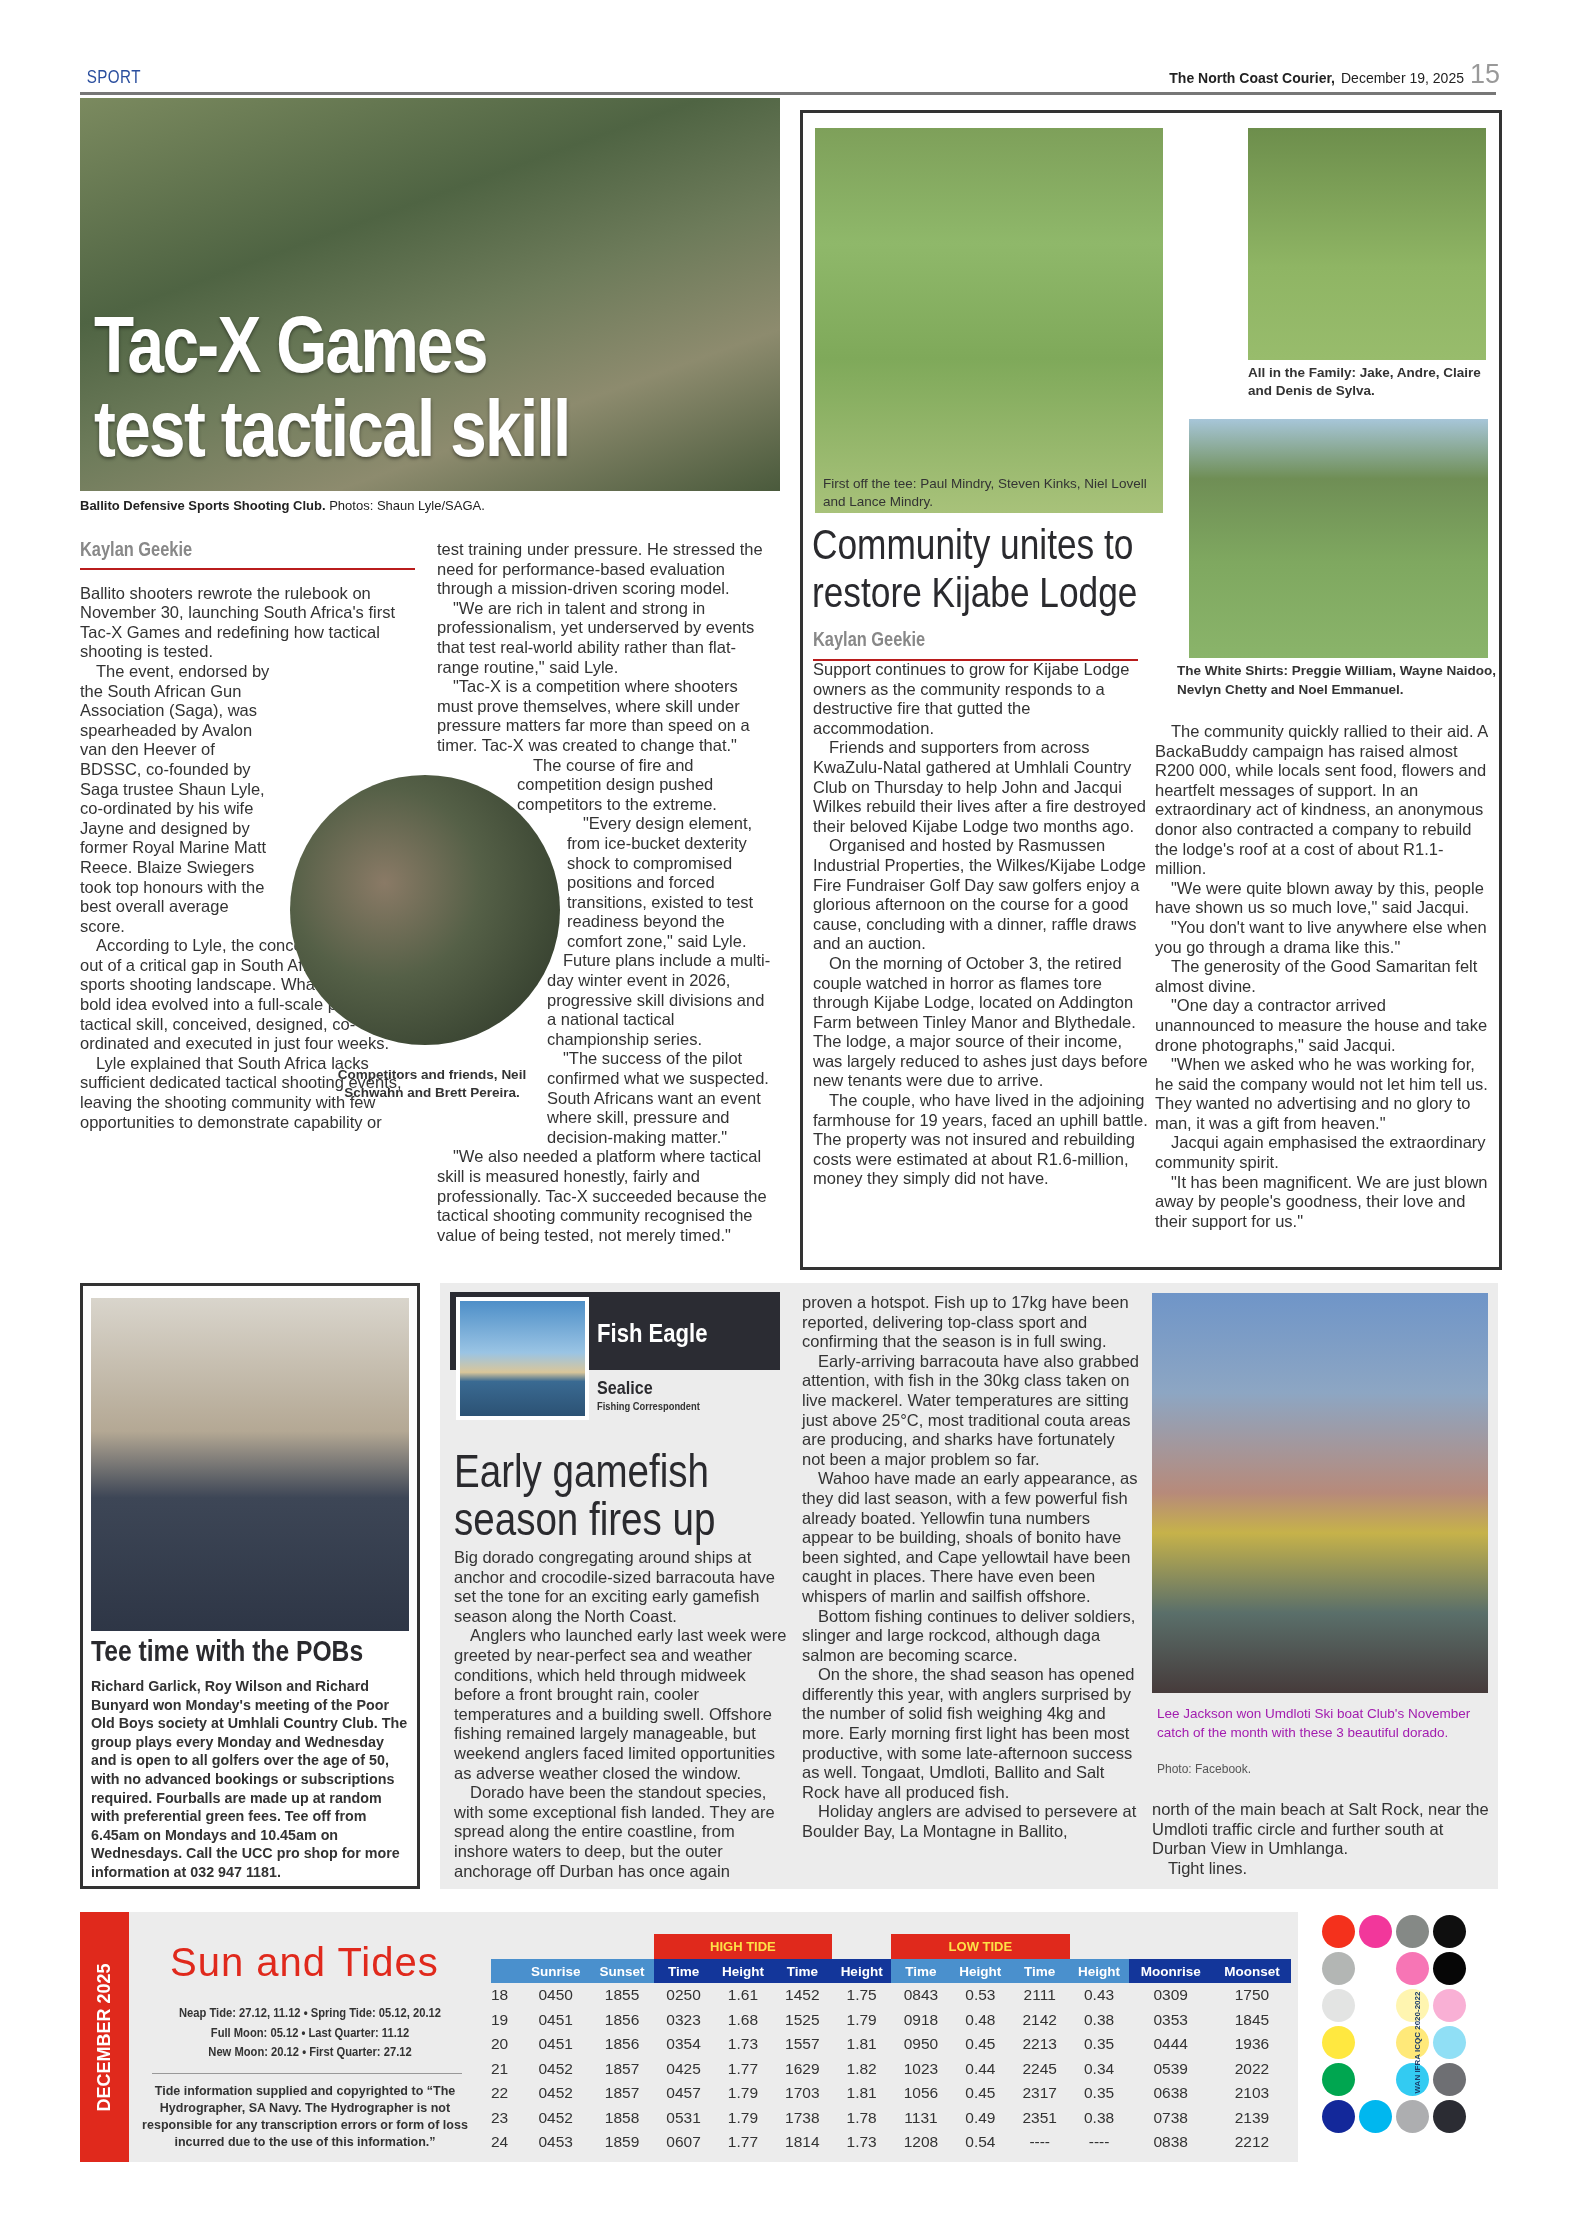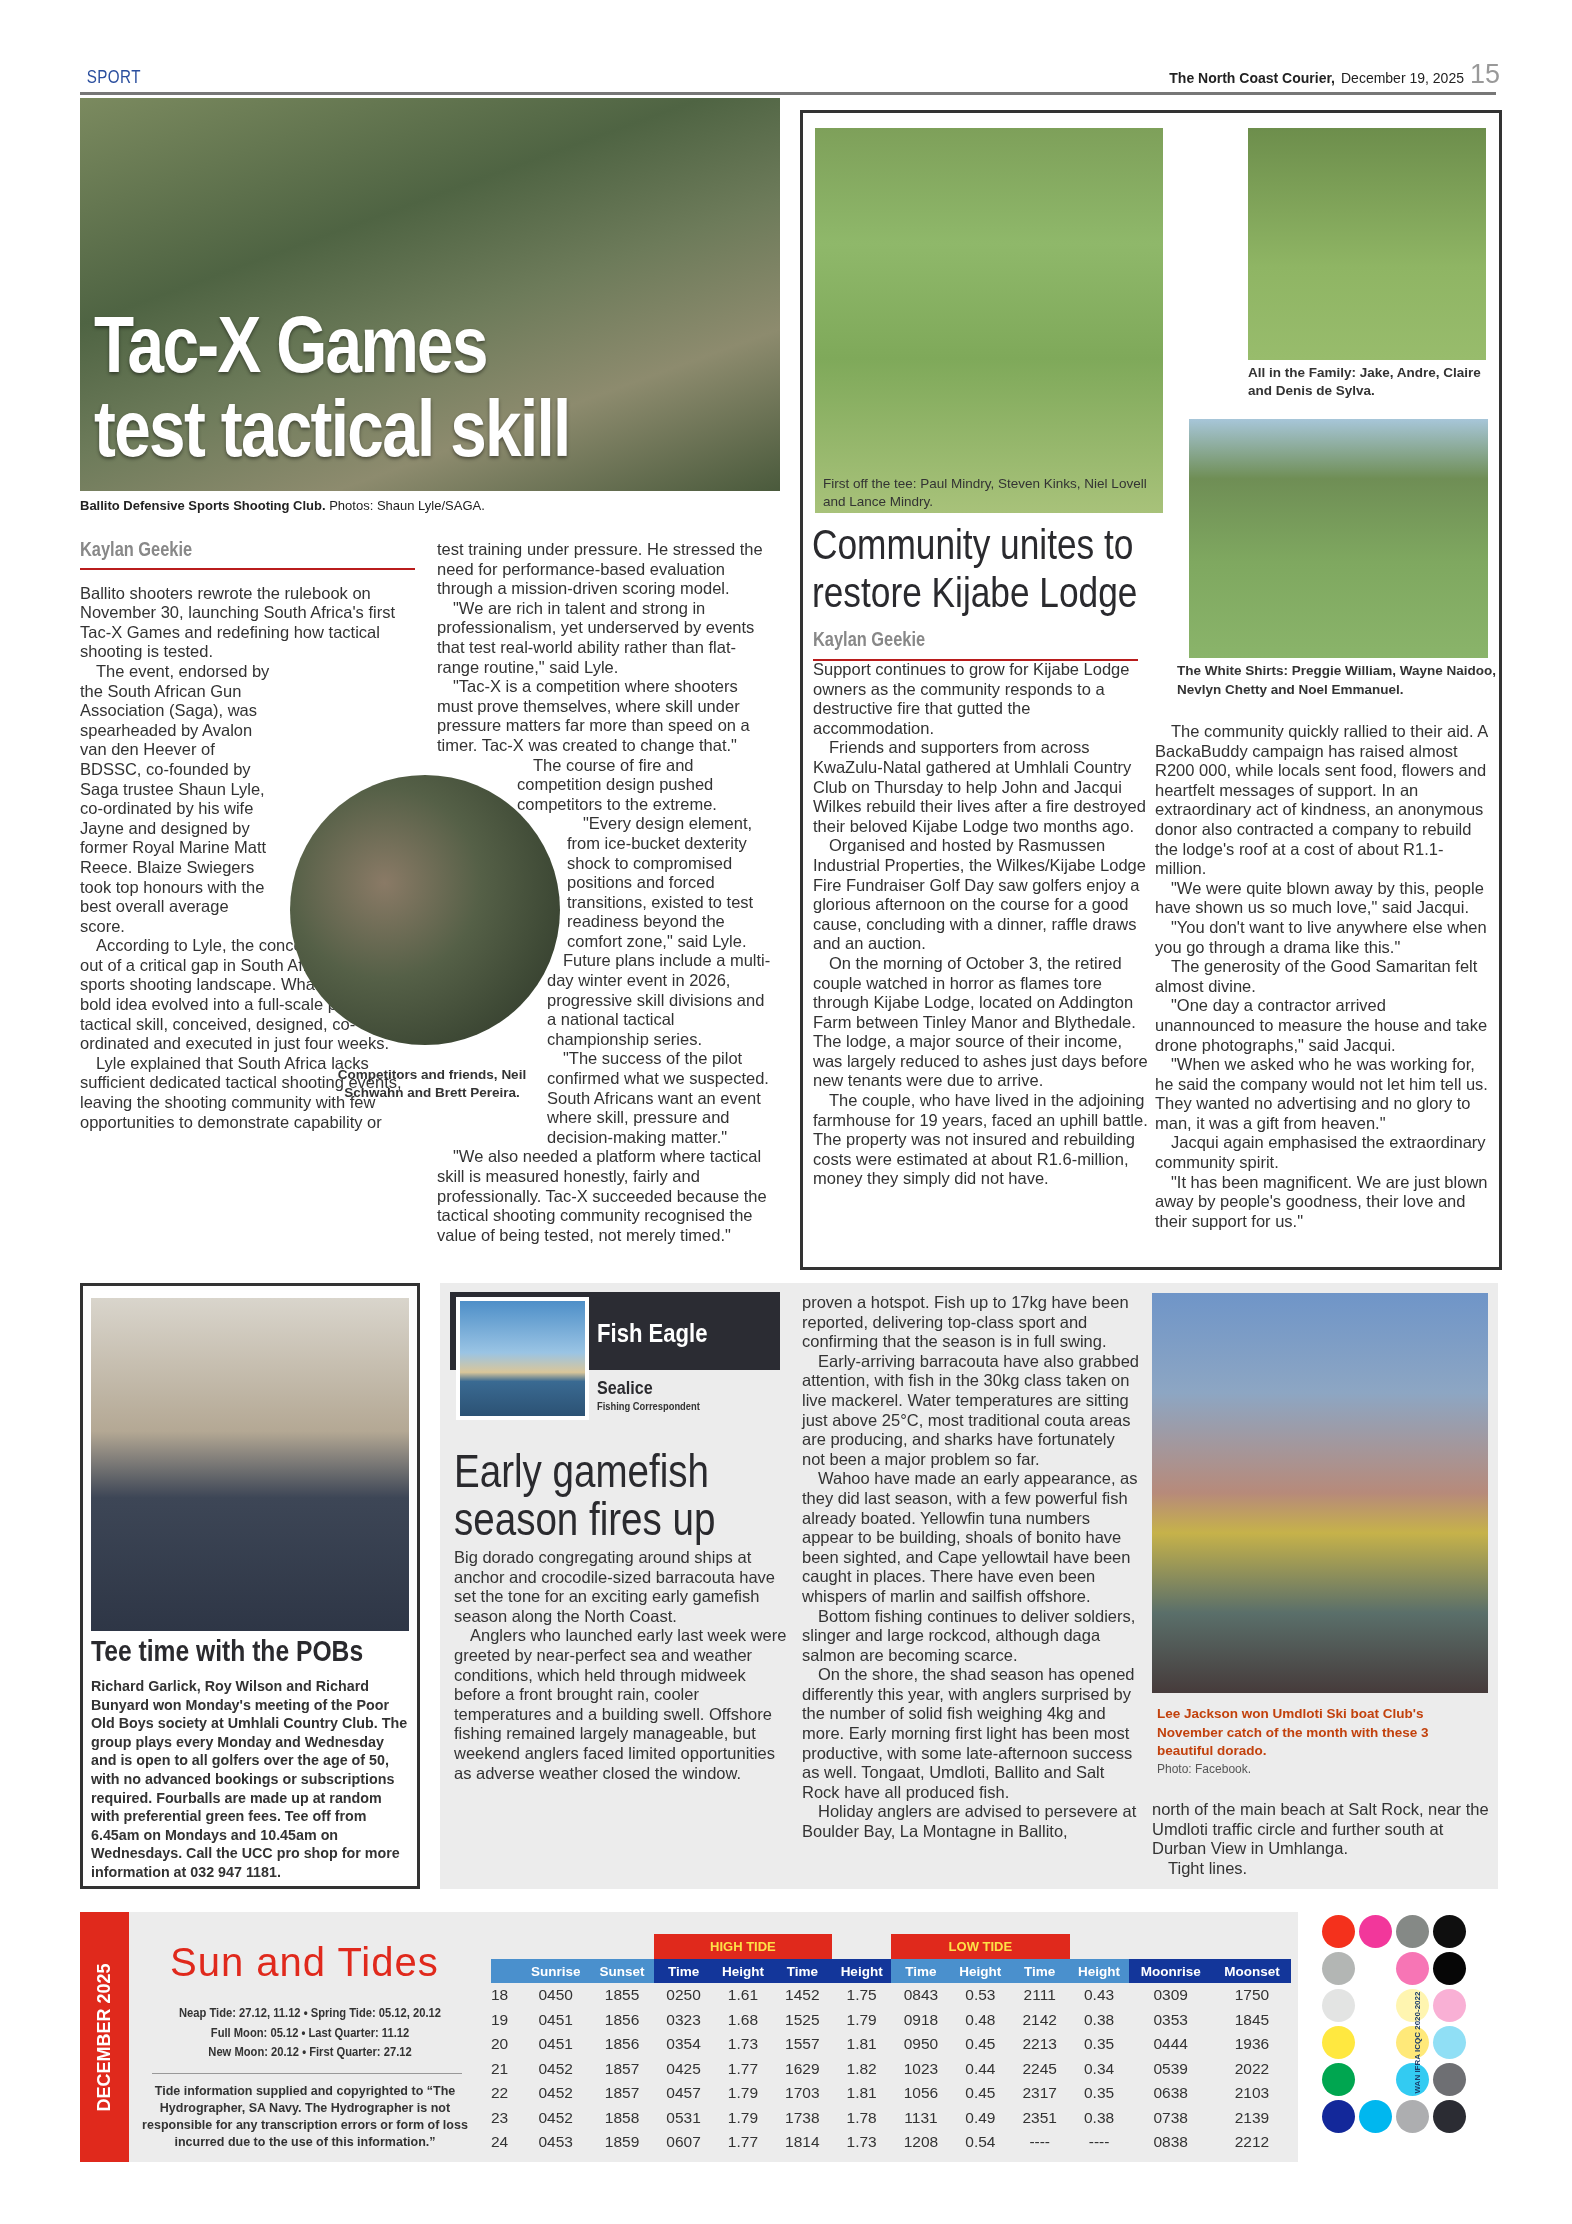--- a/index.html
+++ b/index.html
@@ -49,21 +49,21 @@
   #fish-bg{left:440px;top:1283px;width:1058px;height:606px;background:#ececec}
   #fish-bar{left:450px;top:1292px;width:330px;height:78px;background:#2b2c33}
   #fish-photo{left:456px;top:1297px;width:133px;height:123px;border:4px solid #fff;background:linear-gradient(180deg,#4e8fc8 0%,#9ac4e4 45%,#d9c69a 62%,#3a6a92 70%,#2c5274 100%)}
   #fish-col-title{left:597px;top:1318px;color:#fff;font-size:26px;font-weight:bold;transform:scaleX(0.85);transform-origin:left top;white-space:nowrap}
   #fish-author{left:597px;top:1377px;font-size:19px;font-weight:bold;color:#2a2a2e;transform:scaleX(0.85);transform-origin:left top}
   #fish-role{left:597px;top:1400px;font-size:11px;font-weight:bold;color:#333;transform:scaleX(0.85);transform-origin:left top;white-space:nowrap}
   #fish-headline{left:454px;top:1447px;font-size:47px;line-height:48px;color:#2a2a2e;transform:scaleX(0.82);transform-origin:left top;white-space:nowrap}
   #fish-col1{left:454px;top:1548px;width:335px}
   #fish-col2{left:802px;top:1293px;width:340px}
   #dorado-photo{left:1152px;top:1293px;width:336px;height:400px;background:linear-gradient(180deg,#6f95c8 0%,#8da6c3 25%,#b78a7a 50%,#c6b24a 60%,#5a6f6a 80%,#463b3b 100%)}
-  #dorado-cap{left:1157px;top:1705px;width:330px;font-size:13.5px;font-weight:bold;line-height:18.5px;color:#c2410c}
+  #dorado-cap{left:1157px;top:1705px;width:330px;font-size:13.5px;font-weight:normal;line-height:18.5px;color:#a21caf}
   #dorado-credit{left:1157px;top:1762px;font-size:12px;color:#555}
   #fish-col3{left:1152px;top:1800px;width:340px}
   
   #tides-bg{left:80px;top:1912px;width:1218px;height:250px;background:#ececec}
   #tides-red{left:80px;top:1912px;width:49px;height:250px;background:#e0291c}
   #tides-month{left:80px;top:1912px;width:49px;height:250px;display:flex;align-items:center;justify-content:center}
   #tides-month span{transform:rotate(-90deg);color:#fff;font-weight:bold;font-size:18px;white-space:nowrap}
   #tides-title{left:170px;top:1940px;width:280px;text-align:left;color:#e0291c;font-size:40px;letter-spacing:1px}
   #tides-meta{left:140px;top:2003px;width:340px;text-align:center;font-size:13px;line-height:19.5px;font-weight:bold;color:#333;transform:scaleX(0.86)}
   #tides-rule{left:152px;top:2073px;width:310px;height:1px;background:#999}
@@ -164,20 +164,21 @@
 <div class="abs" id="fish-col-title">Fish Eagle</div>
 <div class="abs" id="fish-author">Sealice</div>
 <div class="abs" id="fish-role">Fishing Correspondent</div>
 <div class="abs" id="fish-headline">
   <div>Early gamefish</div>
   <div>season fires up</div>
 </div>
 <div class="abs body-text" id="fish-col1">
   <p class="first">Big dorado congregating around ships at anchor and crocodile-sized barracouta have set the tone for an exciting early gamefish season along the North Coast.</p>
   <p>Anglers who launched early last week were greeted by near-perfect sea and weather conditions, which held through midweek before a front brought rain, cooler temperatures and a building swell. Offshore fishing remained largely manageable, but weekend anglers faced limited opportunities as adverse weather closed the window.</p>
+  <p>Dorado have been the standout species, with some exceptional fish landed. They are spread along the entire coastline, from inshore waters to deep, but the outer anchorage off Durban has once again</p>
 </div>
 <div class="abs body-text" id="fish-col2">
   <p class="first">proven a hotspot. Fish up to 17kg have been reported, delivering top-class sport and confirming that the season is in full swing.</p>
   <p>Early-arriving barracouta have also grabbed attention, with fish in the 30kg class taken on live mackerel. Water temperatures are sitting just above 25°C, most traditional couta areas are producing, and sharks have fortunately not been a major problem so far.</p>
   <p>Wahoo have made an early appearance, as they did last season, with a few powerful fish already boated. Yellowfin tuna numbers appear to be building, shoals of bonito have been sighted, and Cape yellowtail have been caught in places. There have even been whispers of marlin and sailfish offshore.</p>
   <p>Bottom fishing continues to deliver soldiers, slinger and large rockcod, although daga salmon are becoming scarce.</p>
   <p>On the shore, the shad season has opened differently this year, with anglers surprised by the number of solid fish weighing 4kg and more. Early morning first light has been most productive, with some late-afternoon success as well. Tongaat, Umdloti, Ballito and Salt Rock have all produced fish.</p>
   <p>Holiday anglers are advised to persevere at Boulder Bay, La Montagne in Ballito,</p>
 </div>
 <div class="abs photo" id="dorado-photo"></div>

